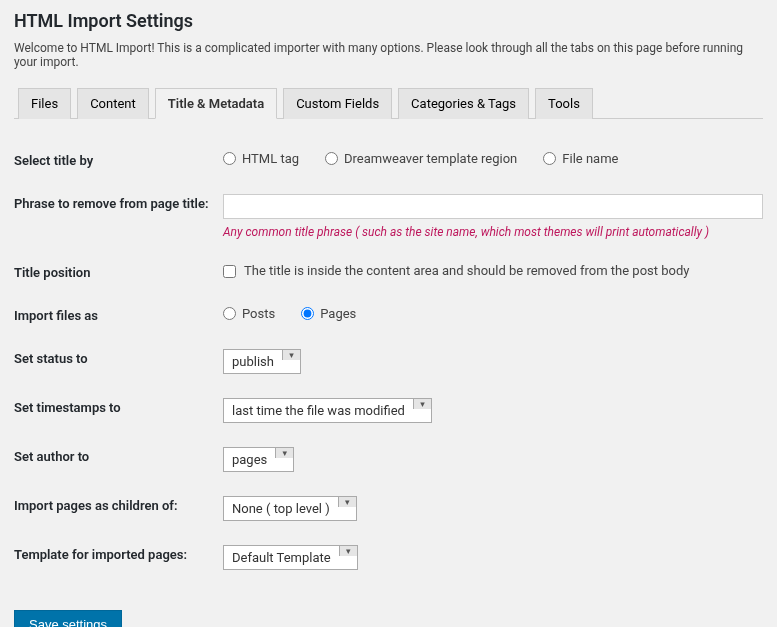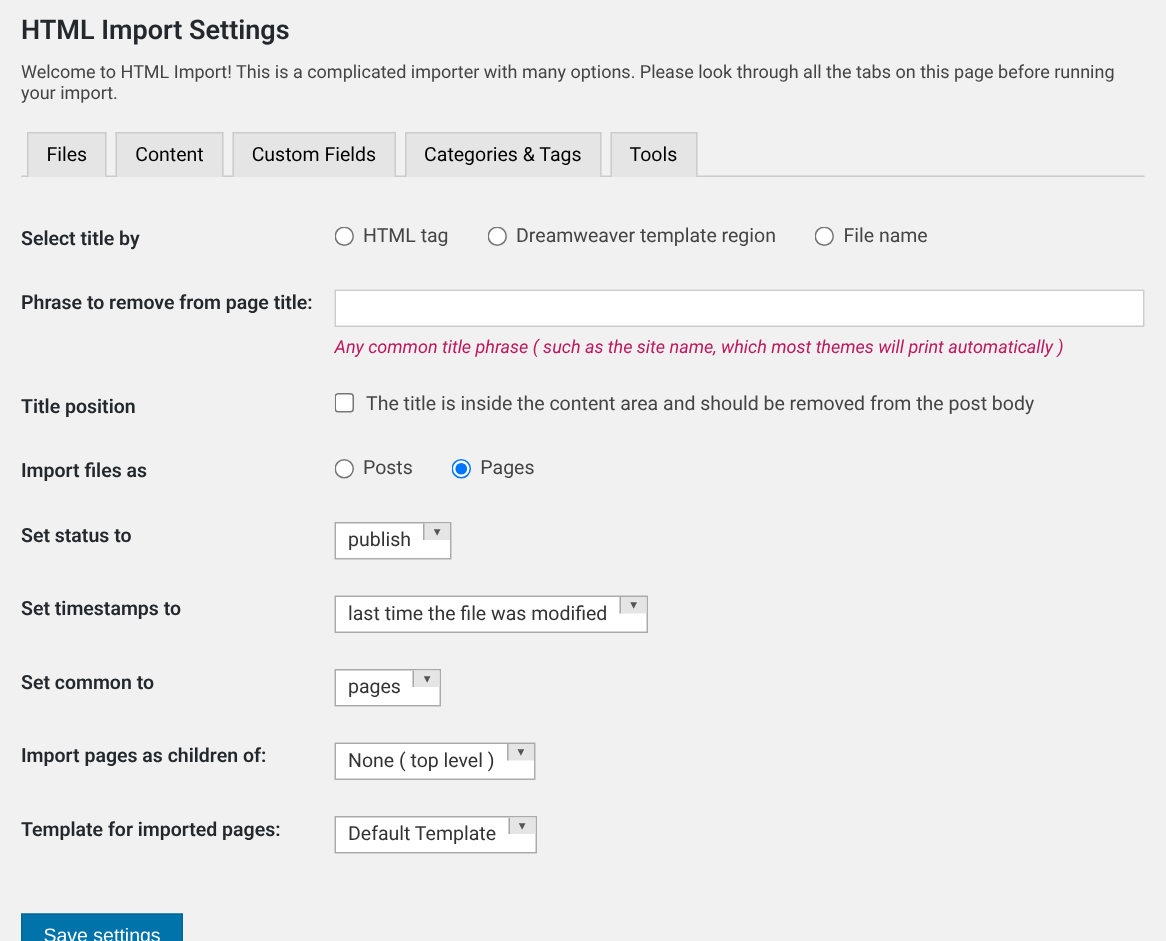--- a/index.html
+++ b/index.html
@@ -55,21 +55,21 @@
       font-weight: 600;
       font-size: 13px;
       color: #23282d;
     }
     .form-table td {
       padding: 12px 0;
       vertical-align: top;
       font-size: 13px;
       color: #444;
     }
-    .radio-row, .check-row { display: flex; align-items: flex-start; gap: 8px; flex-wrap: wrap; }
+    .radio-row, .check-row { display: flex; align-items: flex-end; gap: 8px; flex-wrap: wrap; }
     .radio-item { display: inline-flex; align-items: center; gap: 6px; margin-right: 18px; }
     input[type="radio"], input[type="checkbox"] { cursor: pointer; }
     input[type="text"].regular {
       width: 540px;
       padding: 4px 6px;
       font-size: 13px;
       border: 1px solid #ccc;
       background: #fff;
     }
     .description {
@@ -116,20 +116,21 @@
 <body>
 
 
 
 <h1 class="page-title">HTML Import Settings</h1>
 <p class="intro">Welcome to HTML Import! This is a complicated importer with many options. Please look through all the tabs on this page before running your import.</p>
 
 <div class="tabs">
   <div class="tab">Files</div>
   <div class="tab">Content</div>
+  <div class="tab active">Title &amp; Metadata</div>
   <div class="tab">Custom Fields</div>
   <div class="tab">Categories &amp; Tags</div>
   <div class="tab">Tools</div>
 </div>
 
 <table class="form-table">
   <tbody>
       <tr>
     <th>Select title by</th>
     <td>
@@ -198,21 +199,21 @@
     <th>Set timestamps to</th>
     <td>
       <div class="select-wrap">
         <span class="select-value">last time the file was modified</span>
         <span class="select-btn">▾</span>
       </div>
     </td>
   </tr>
 
   <tr>
-    <th>Set common to</th>
+    <th>Set author to</th>
     <td>
       <div class="select-wrap">
         <span class="select-value">pages</span>
         <span class="select-btn">▾</span>
       </div>
     </td>
   </tr>
 
   <tr>
     <th>Import pages as children of:</th>

